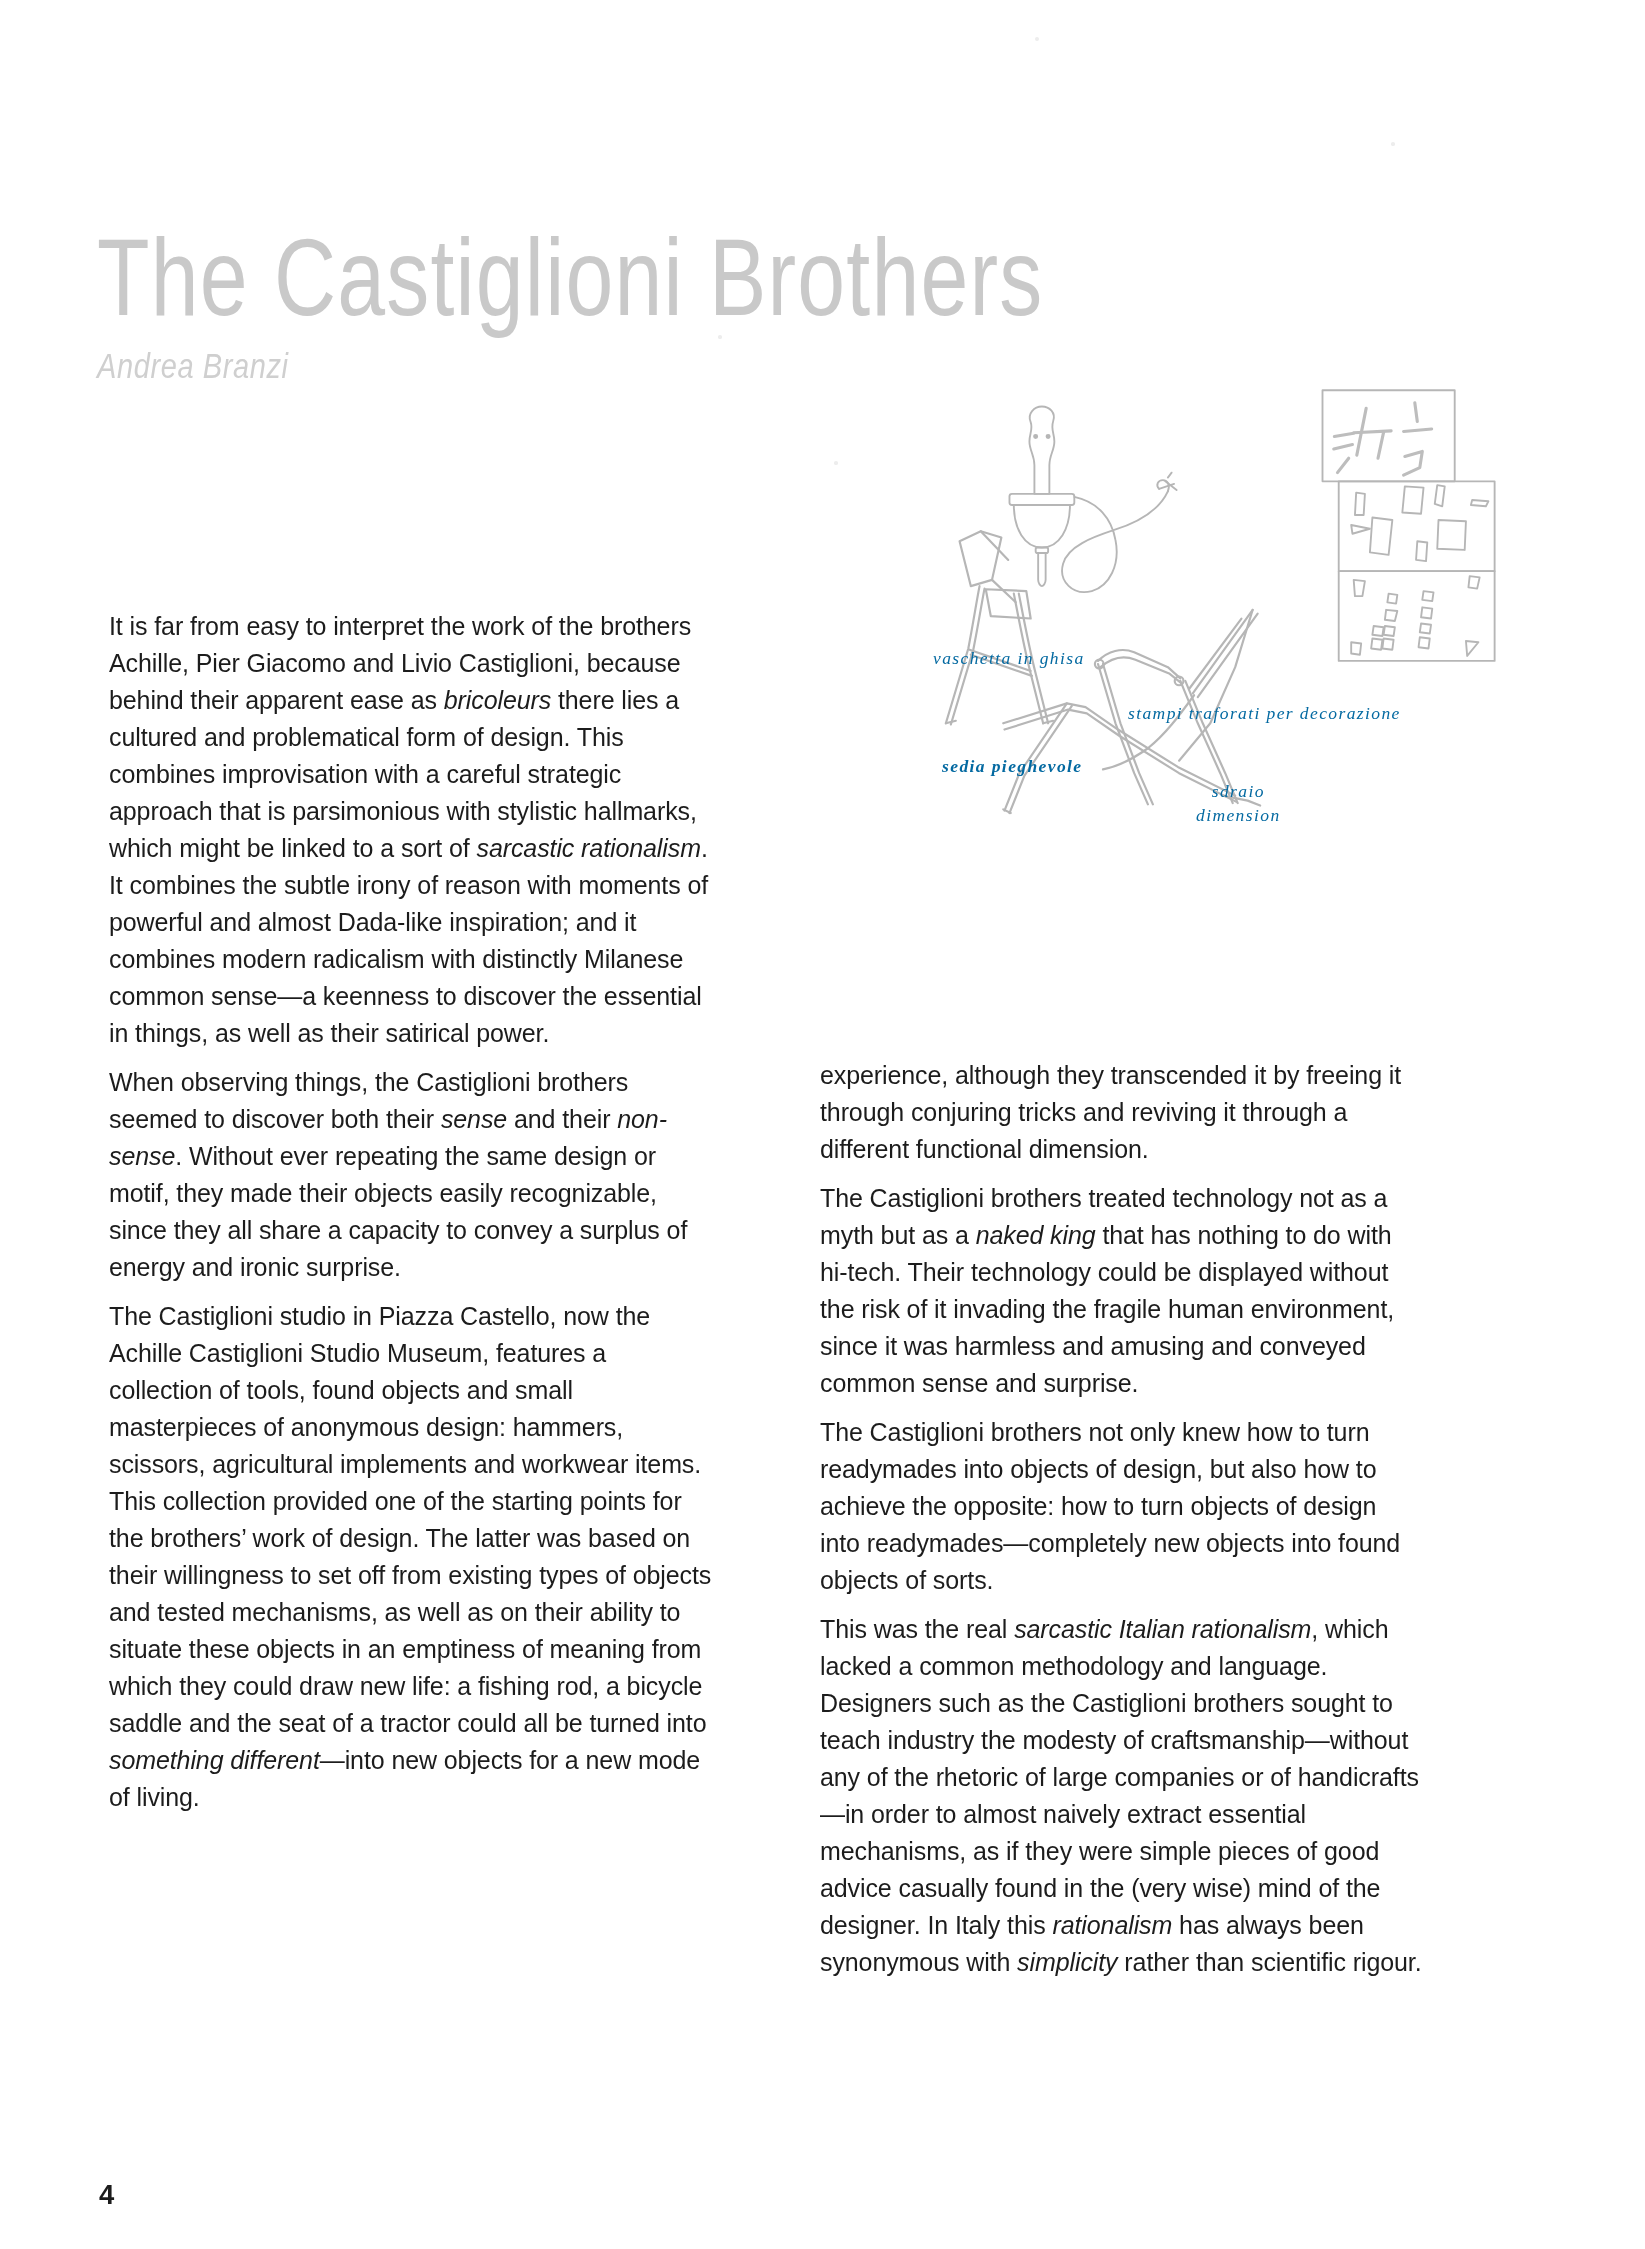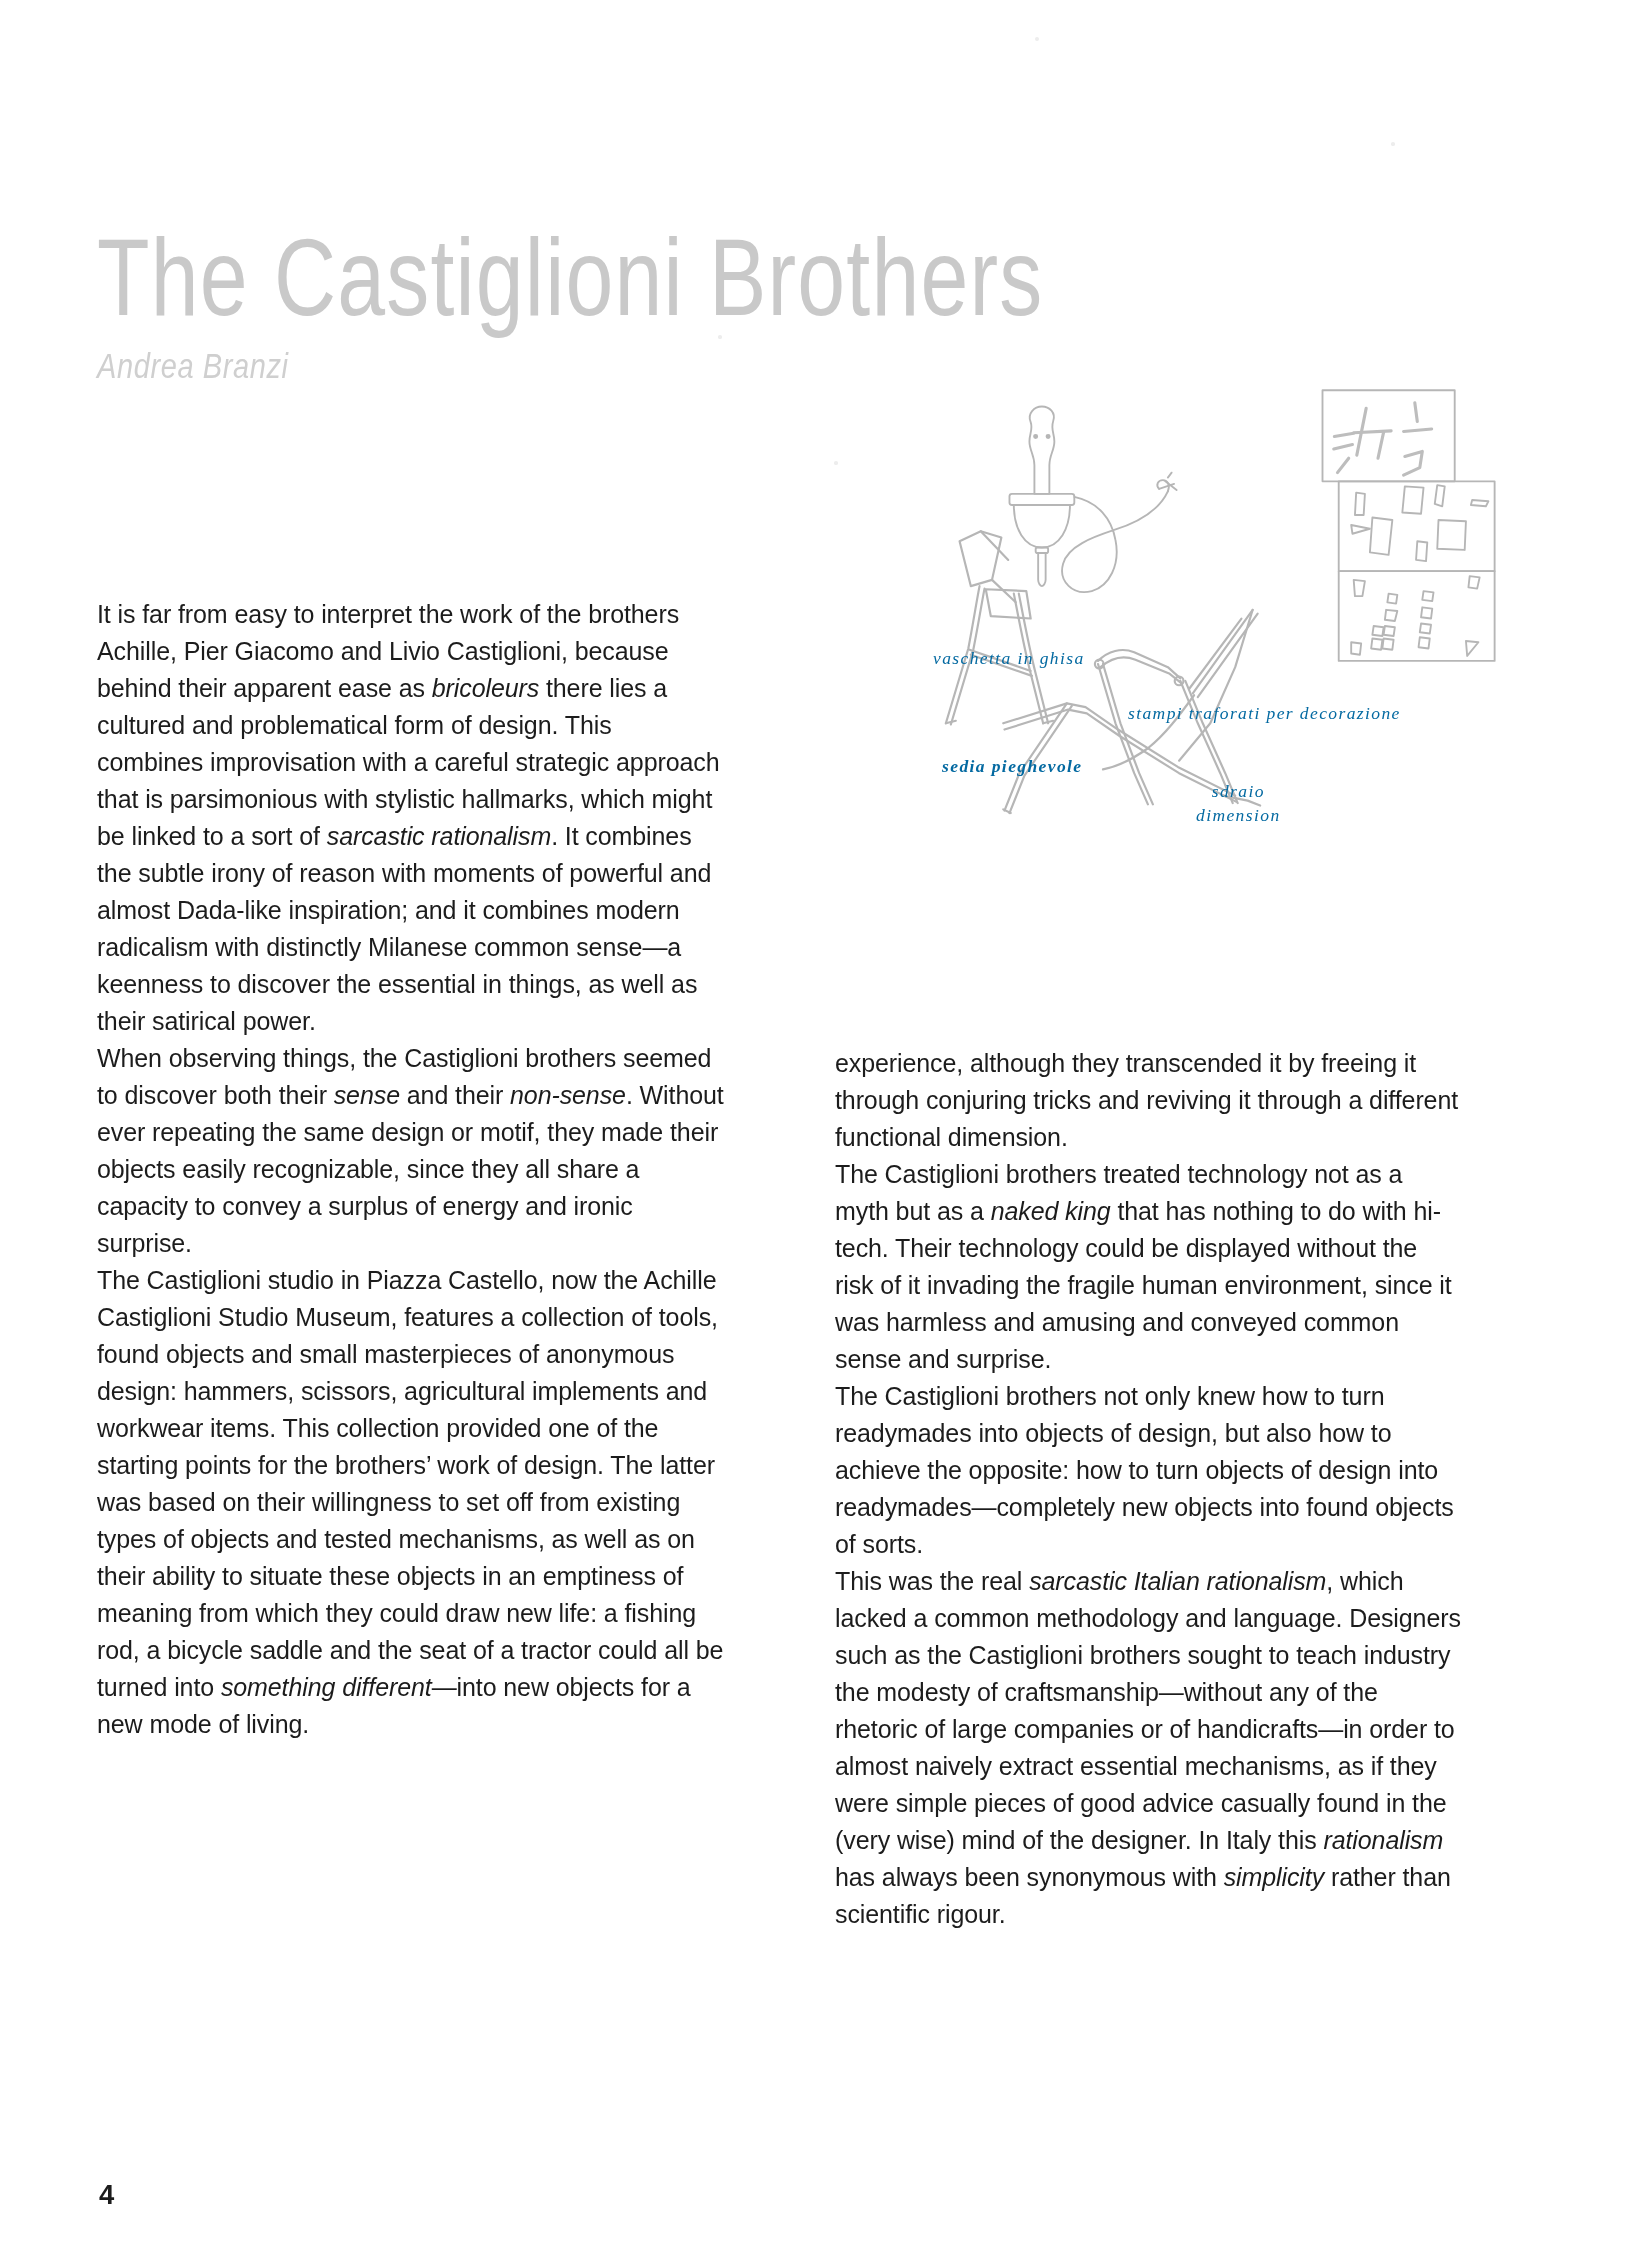--- a/index.html
+++ b/index.html
@@ -73,24 +73,24 @@
   
   .col {
     position: absolute;
     font-family: "Liberation Sans", sans-serif;
     font-size: 25px;
     line-height: 37px;
     color: #1c1c1c;
     letter-spacing: -0.1px;
     width: 627px;
   }
-  .col p { margin: 0; }
+  .col p { margin: 12px; }
   .col em { font-style: italic; }
   .col-left  { left: 97px;  top: 596px; }
-  .col-right { left: 835px; top: 1045px; }
+  .col-right { left: 808px; top: 1045px; }
 
   
   .folio {
     position: absolute;
     left: 99px;
     top: 2179px;
     font-family: "Liberation Sans", sans-serif;
     font-size: 27.4px;
     font-weight: bold;
     color: #1c1c1c;

